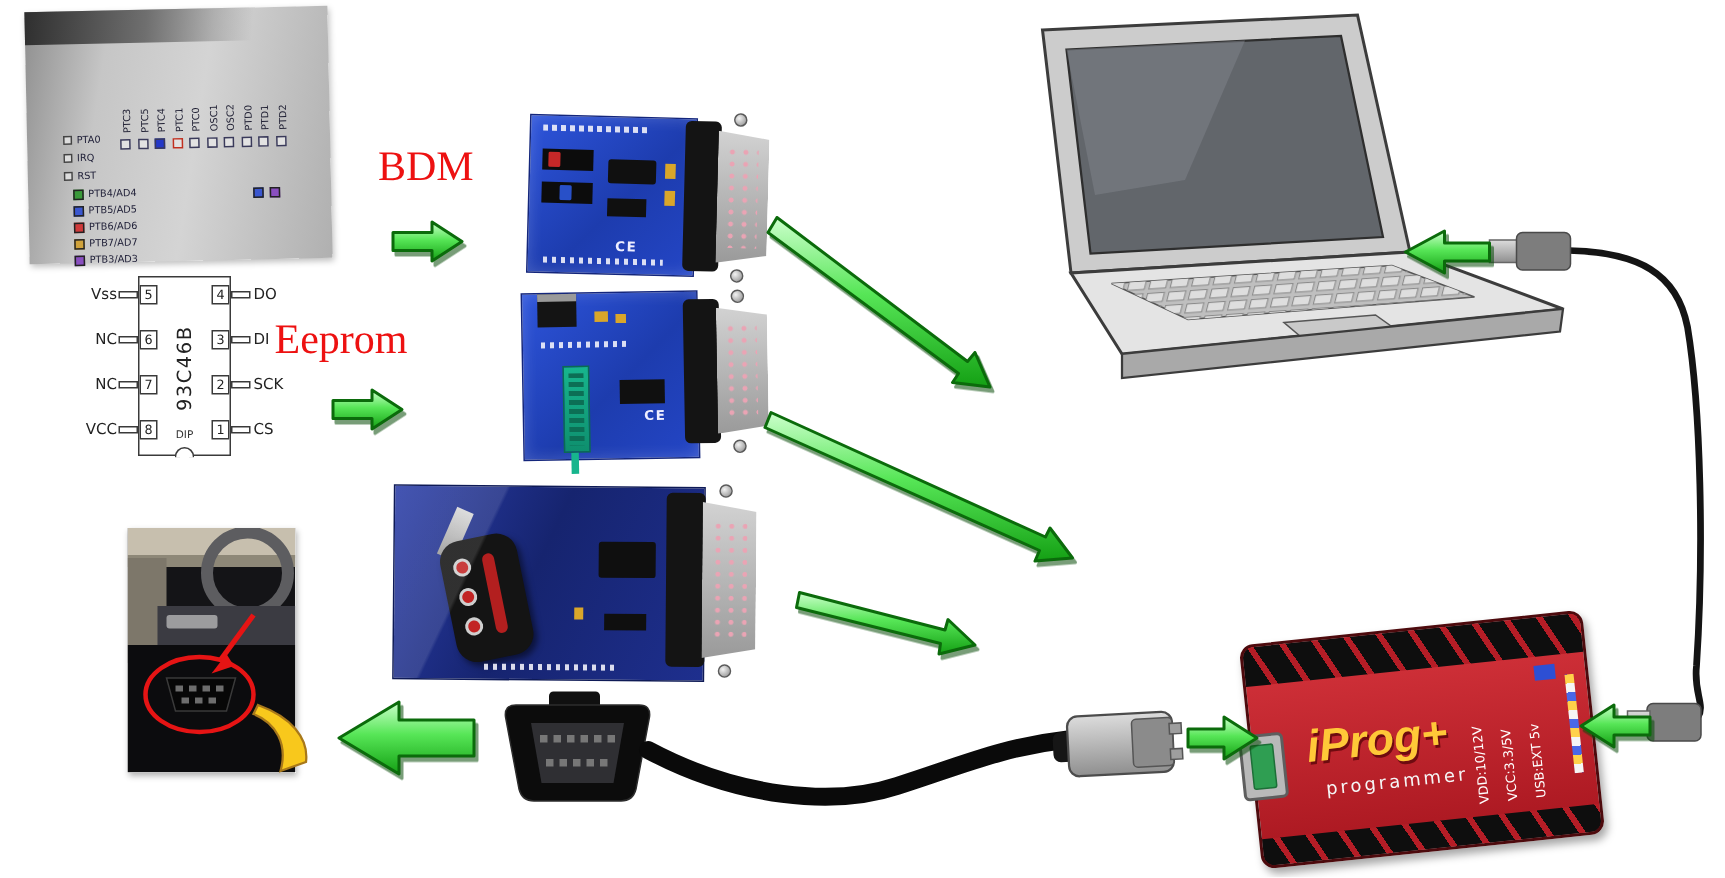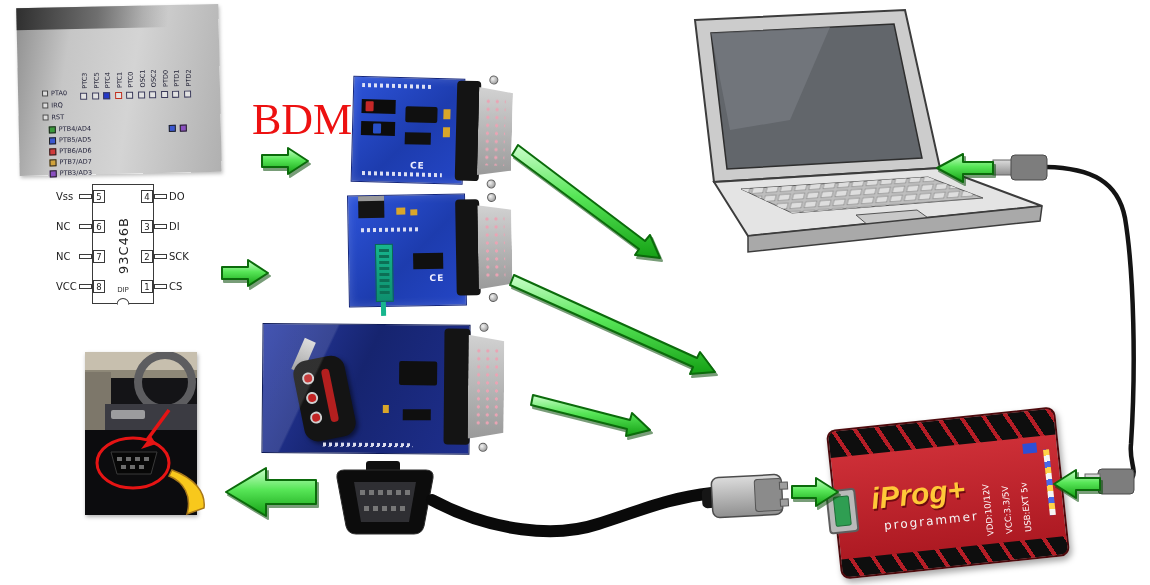--- a/index.html
+++ b/index.html
@@ -2,21 +2,21 @@
 <html><head>
 <meta charset="utf-8">
 <style>
   *{margin:0;padding:0;box-sizing:border-box;}
   body{background:#fff;font-family:"DejaVu Sans",sans-serif;}
   .canvas{position:relative;width:1150px;height:585px;background:#fff;overflow:hidden;}
   .abs{position:absolute;}
   .layer{position:absolute;left:0;top:0;width:1150px;height:585px;}
 
   
-  .red-label{position:absolute;color:#ed1111;font-family:"Liberation Serif",serif;font-size:44px;line-height:1;}
+  .red-label{position:absolute;color:#ed1111;font-family:"Liberation Serif",serif;font-size:28px;line-height:1;}
 
   
   .sw-panel{position:absolute;left:18px;top:6px;width:202px;height:168px;transform:rotate(-1.2deg);
     background:linear-gradient(100deg,#8f8f8f 0%,#c6c6c6 25%,#d4d4d4 55%,#b0b0b0 100%);
     box-shadow:1px 2px 4px rgba(0,0,0,.25);}
   .sw-panel::before{content:"";position:absolute;left:0;top:0;width:100%;height:22px;
     background:linear-gradient(95deg,#2f2f2f 0%,#6f6f6f 40%,rgba(0,0,0,0) 75%);}
   .sp-toppins{position:absolute;top:26px;left:64px;display:flex;gap:5px;}
   .sp-toppins span{writing-mode:vertical-rl;transform:rotate(180deg);font-size:6.5px;color:#1c1c30;height:56px;line-height:1;overflow:hidden;}
   .sp-sqrow{position:absolute;top:86px;left:62px;display:flex;gap:4.5px;}
@@ -34,21 +34,21 @@
   
   .chip{position:absolute;left:56px;top:184px;width:160px;height:132px;}
   .chip-body{position:absolute;left:36px;top:0;width:62px;height:120px;background:#fff;border:1.5px solid #3a3a3a;}
   .chip-name{position:absolute;left:0;top:0;width:62px;height:120px;display:flex;align-items:center;justify-content:center;}
   .chip-name b{transform:rotate(-90deg);font-weight:normal;font-size:13px;letter-spacing:1px;color:#222;white-space:nowrap;}
   .chip-notch{position:absolute;left:50%;bottom:-1.5px;transform:translateX(-50%);width:13px;height:7px;background:#fff;border:1.5px solid #3a3a3a;border-bottom:none;border-radius:7px 7px 0 0;}
   .chip-dip{position:absolute;left:50%;bottom:9px;transform:translateX(-50%);font-size:7px;color:#333;}
   .pnum{position:absolute;width:12px;height:13px;border:1px solid #3a3a3a;background:#fff;font-size:8.5px;line-height:12px;text-align:center;color:#222;}
   .pstub{position:absolute;width:13px;height:5px;background:#fff;border:1px solid #3a3a3a;}
   .plab{position:absolute;font-size:10px;color:#222;}
-  .plab.l{left:0;width:22px;}
+  .plab.l{left:0;width:22px;text-align:right;}
   .plab.r{left:113px;width:34px;text-align:left;}
 
   
   .pcb{position:absolute;background:linear-gradient(135deg,#2d54da 0%,#1d3cae 55%,#2446c6 100%);border:1px solid #14267c;box-shadow:inset 0 0 10px rgba(255,255,255,.18);}
   .pcb-dark{position:absolute;background:linear-gradient(115deg,#2a3da8 0%,#16246f 45%,#1e2f8e 100%);border:1px solid #0e1a56;}
   .pcb-dark::after{content:"";position:absolute;inset:0;background:linear-gradient(115deg,rgba(255,255,255,.12) 0 28%,rgba(0,0,0,0) 29%);}
   .db-body{position:absolute;background:#141414;border-radius:4px;}
   .db-face{position:absolute;background:linear-gradient(180deg,#d2d2d2,#9a9a9a);clip-path:polygon(0 0,100% 6%,100% 94%,0 100%);}
   .db-pins{position:absolute;background-image:radial-gradient(circle,#eaa4b4 1.4px,rgba(0,0,0,0) 1.9px);background-size:9px 8px;}
   .screw{position:absolute;width:9px;height:9px;border-radius:50%;background:radial-gradient(circle at 35% 35%,#f2f2f2,#8a8a8a);border:1px solid #5a5a5a;}
@@ -234,20 +234,21 @@
     <i class="pstub" style="left:98px;top:40px"></i>
     <i class="pstub" style="left:98px;top:70px"></i>
     <i class="pstub" style="left:98px;top:100px"></i>
     <span class="plab r" style="top:7px">DO</span>
     <span class="plab r" style="top:37px">DI</span>
     <span class="plab r" style="top:67px">SCK</span>
     <span class="plab r" style="top:97px">CS</span>
   </div>
 
   <div class="red-label" style="left:252px;top:98px;">BDM</div>
+  <div class="red-label" style="left:183px;top:213px;">Eeprom</div>
 
   <div class="abs" style="left:352px;top:72px;width:168px;height:118px;transform:rotate(1.5deg);">
     <div class="pcb" style="left:0;top:6px;width:112px;height:106px;">
       <i class="silk" style="left:8px;top:6px;width:70px;"></i>
       <div class="abs" style="left:8px;top:22px;width:34px;height:14px;background:#0c0c0c;"></div>
       <div class="abs" style="left:12px;top:24px;width:8px;height:10px;background:#c62828;border-radius:1px;"></div>
       <div class="abs" style="left:8px;top:44px;width:34px;height:14px;background:#0c0c0c;"></div>
       <div class="abs" style="left:20px;top:46px;width:8px;height:10px;background:#2850c8;border-radius:1px;"></div>
       <div class="abs" style="left:52px;top:28px;width:32px;height:16px;background:#101010;border-radius:2px;"></div>
       <div class="abs" style="left:52px;top:54px;width:26px;height:12px;background:#101010;"></div>

